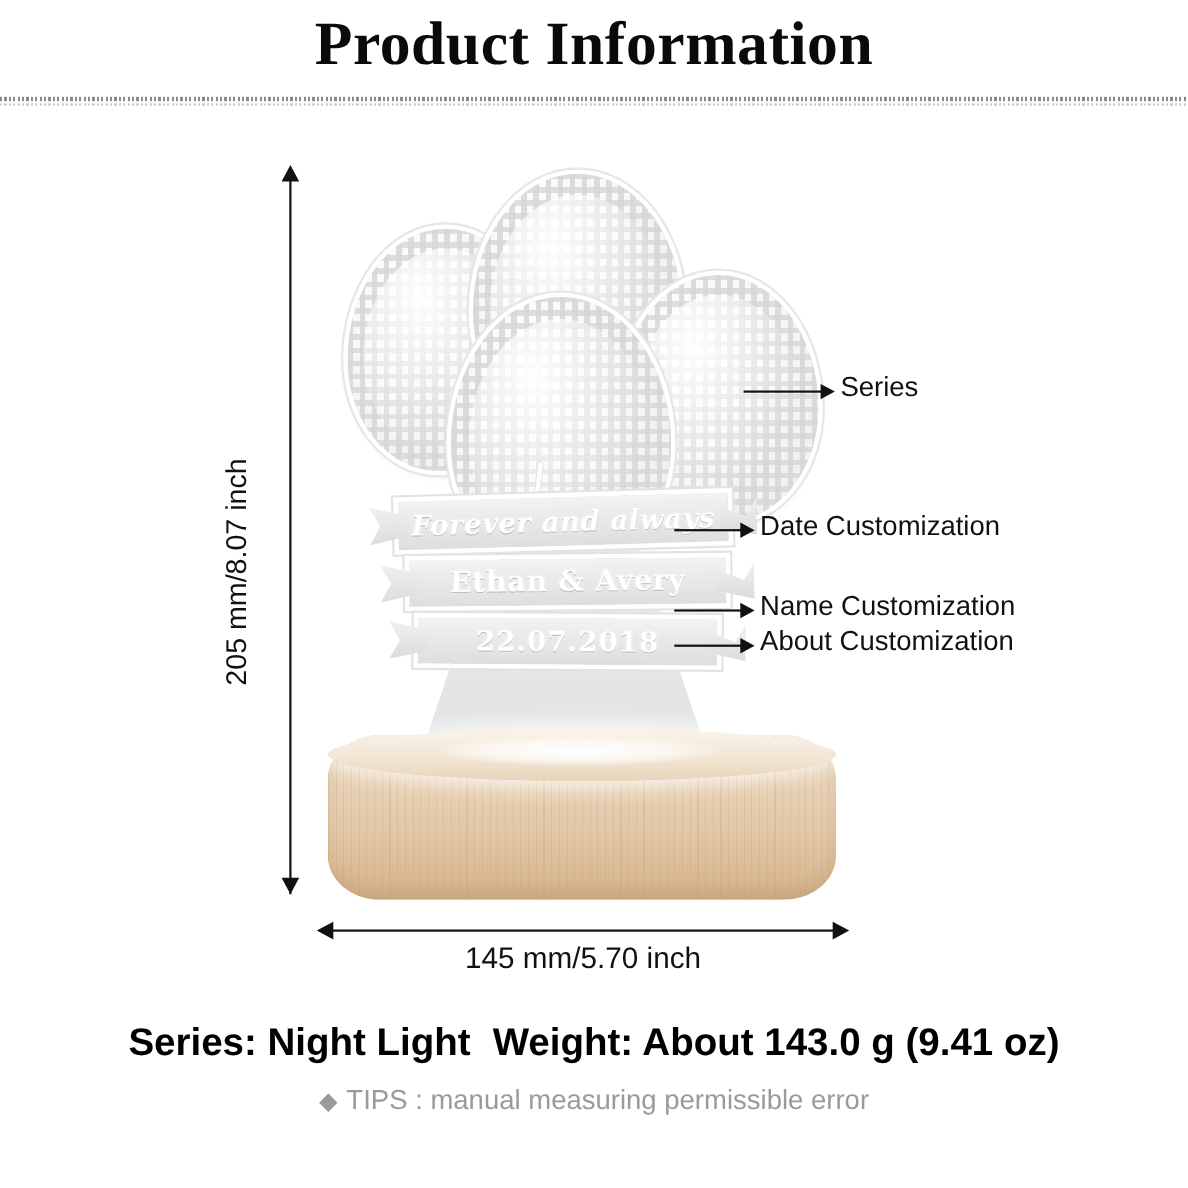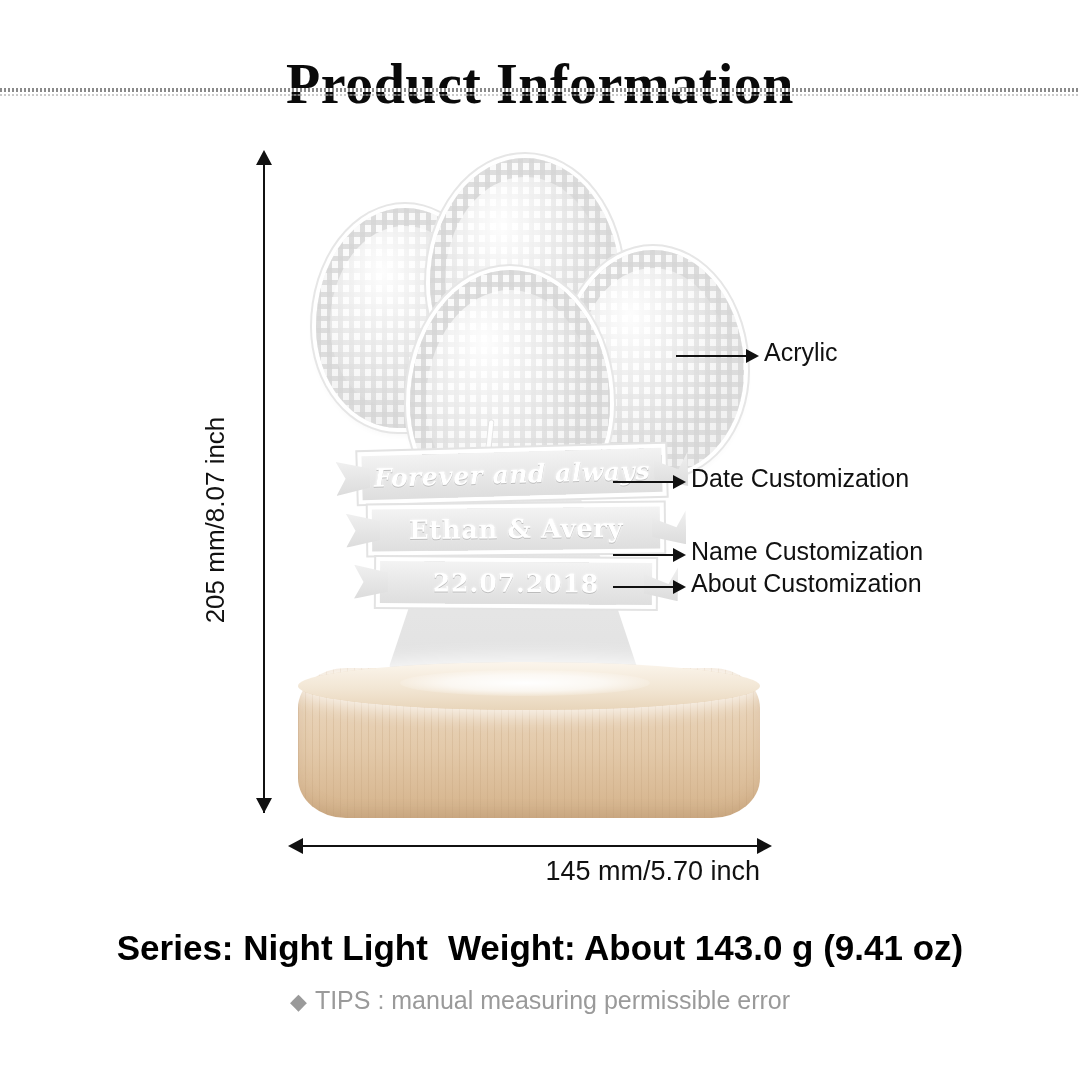--- a/index.html
+++ b/index.html
@@ -19,21 +19,20 @@
   .title {
     position: absolute;
     top: 8px; left: 0; width: 1080px;
     text-align: center;
     font-family: "Liberation Serif", serif;
     font-size: 56px;
     font-weight: 700;
     letter-spacing: 0.5px;
     color: #0a0a0a;
     line-height: 1.15;
-    margin-top: 44px;
   }
 
   .divider {
     position: absolute;
     top: 88px; left: 0; width: 1080px; height: 4px;
     background-image: repeating-linear-gradient(
       to right,
       #8a8a8a 0px, #8a8a8a 2px, #ffffff 2px, #ffffff 4px);
   }
   .divider.second {
@@ -227,21 +226,21 @@
     border-top: 8px solid transparent;
     border-bottom: 8px solid transparent;
   }
   .arrow-left  { left: 288px; border-right: 15px solid #111; }
   .arrow-right { left: 757px; border-left: 15px solid #111; }
 
   .dim-h-label {
     position: absolute;
     left: 300px; top: 856px;
     width: 460px;
-    text-align: right;
+    text-align: center;
     font-size: 27px;
     color: #111;
     white-space: nowrap;
   }
 
   
   .callout { position: absolute; height: 2px; }
   .callout .lead { position: absolute; left: 0; top: 0; height: 2px; background: #111; }
   .callout .head {
     position: absolute; top: -6px;
@@ -354,21 +353,21 @@
   <div class="dim-v-label">205 mm/8.07 inch</div>
 
   <div class="arrow-left"></div>
   <div class="dim-h-line"></div>
   <div class="arrow-right"></div>
   <div class="dim-h-label">145 mm/5.70 inch</div>
 
   <div class="callout" id="callout-acrylic">
     <span class="lead"></span>
     <span class="head"></span>
-    <span class="clabel">Acrylic</span>
+    <span class="clabel">Series</span>
   </div>
 
   <div class="callout" id="callout-text">
     <span class="lead"></span>
     <span class="head"></span>
     <span class="clabel">Date Customization</span>
   </div>
 
   <div class="callout" id="callout-name">
     <span class="lead"></span>

